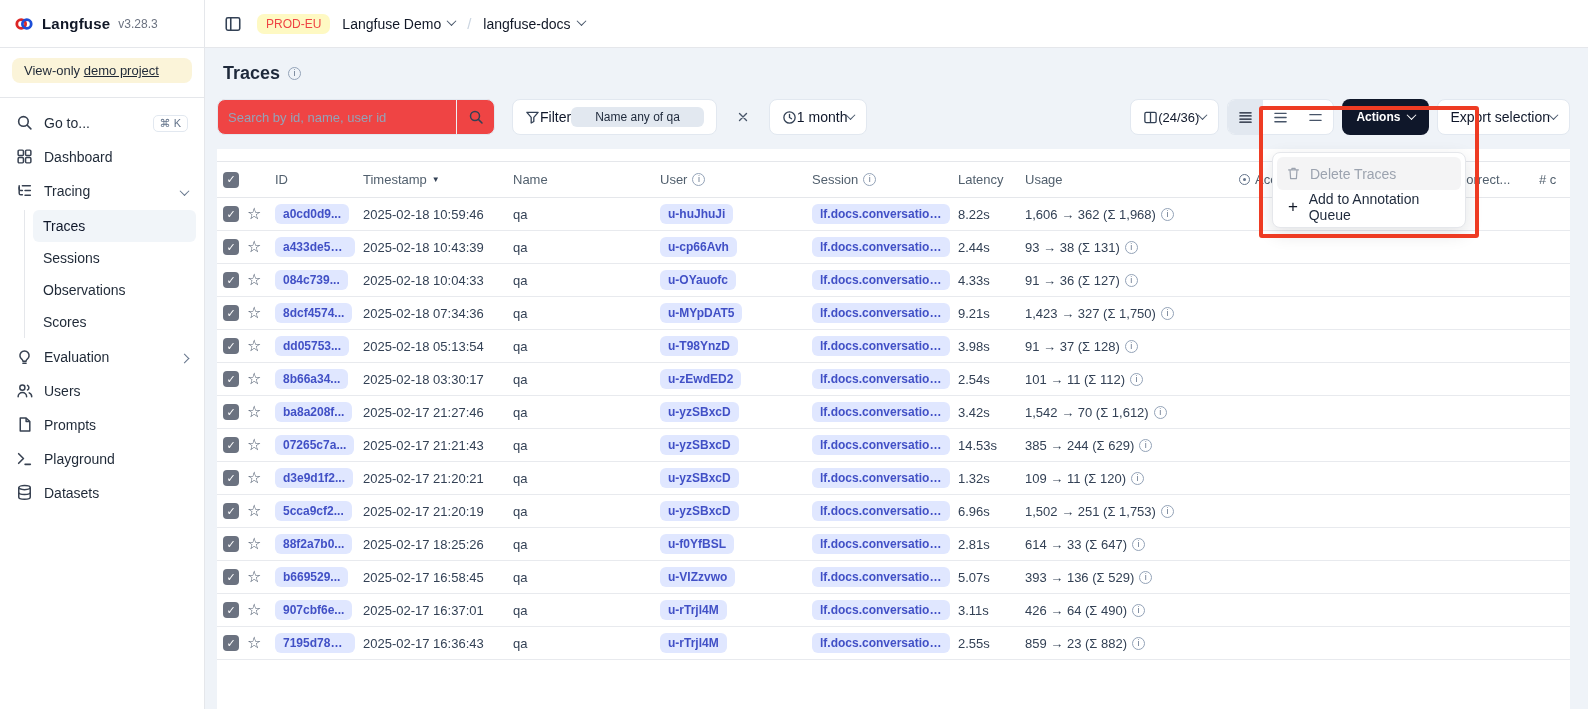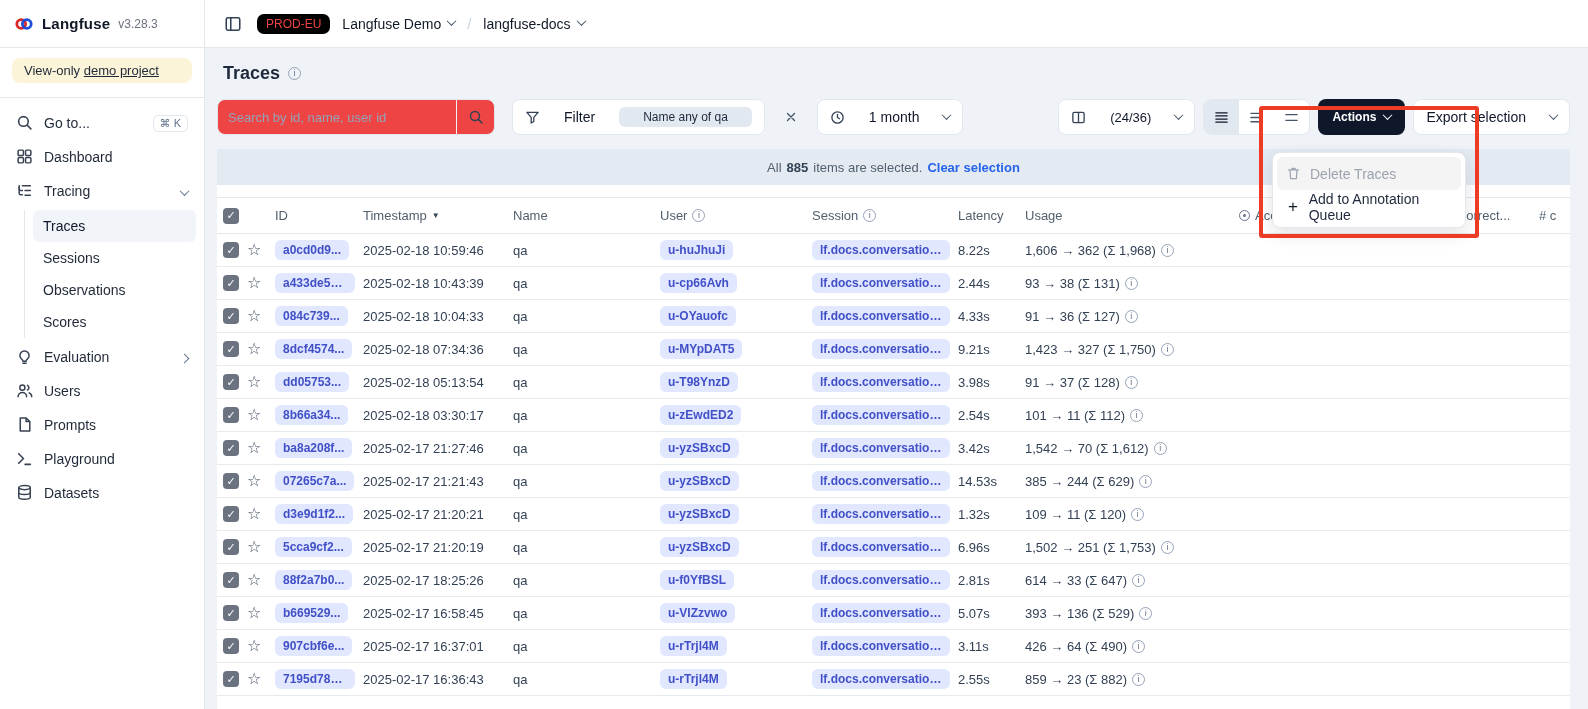--- a/index.html
+++ b/index.html
@@ -23,35 +23,35 @@
   .chev { display:inline-block; width:7px; height:7px; border-right:1.6px solid currentColor; border-bottom:1.6px solid currentColor; transform:rotate(45deg) translate(-1px,-1px); }
   .chev.right { transform:rotate(-45deg); }
   .subnav { margin:2px 0 2px 16px; border-left:1px solid #e5e7eb; padding-left:8px; }
   .subnav .nav-item { height:32px; padding-left:10px; color:#1f2937; }
   .subnav .nav-item.active { background:#f1f5f9; font-weight:500; color:#0f172a; }
 
   
   .main { flex:1; display:flex; flex-direction:column; background:#eff3f8; min-width:0; }
   .topbar { height:48px; background:#fff; border-bottom:1px solid #e5e7eb; display:flex; align-items:center; gap:12px; padding:0 16px; }
   .icon-btn { display:inline-flex; align-items:center; justify-content:center; width:24px; height:24px; color:#334155; cursor:pointer; }
-  .env-badge { background:#000000; color:#ef4444; font-size:12px; font-weight:500; padding:3px 9px; border-radius:7px; }
+  .env-badge { background:#fef9c3; color:#ef4444; font-size:12px; font-weight:500; padding:3px 9px; border-radius:7px; }
   .crumb { display:flex; align-items:center; gap:7px; font-size:14px; color:#111827; cursor:pointer; }
   .crumb .chev { color:#475569; margin-top:-2px; }
   .crumb-sep { color:#cbd5e1; font-size:15px; }
 
   .title-row { display:flex; align-items:center; gap:8px; padding:15px 16px 13px 18px; }
   .title-row h1 { font-size:18px; font-weight:700; color:#1e293b; }
   .ci { display:inline-flex; align-items:center; justify-content:center; width:13px; height:13px; border:1.2px solid #94a3b8; border-radius:50%; font-size:9px; color:#64748b; font-style:normal; line-height:1; }
 
   .toolbar { display:flex; align-items:center; padding:2px 18px 0 12px; }
   .search-box { width:278px; height:36px; background:#ef4444; border:1px solid #e2e8f0; border-radius:8px; display:flex; align-items:center; overflow:hidden; margin-right:17px; }
   .search-box input { flex:1; border:none; outline:none; font-size:13px; color:#0f172a; padding:0 10px; font-family:inherit; background:transparent; }
   .search-box input::placeholder { color:#94a3b8; }
   .search-ic { width:38px; height:100%; display:flex; align-items:center; justify-content:center; border-left:1px solid #eef1f5; color:#334155; cursor:pointer; }
-  .btn { display:inline-flex; align-items:center; gap:24px; height:36px; padding:0 12px; background:#fff; border:1px solid #e2e8f0; border-radius:8px; font-size:14px; color:#0f172a; cursor:pointer; white-space:nowrap; }
+  .btn { display:inline-flex; align-items:center; gap:0; height:36px; padding:0 12px; background:#fff; border:1px solid #e2e8f0; border-radius:8px; font-size:14px; color:#0f172a; cursor:pointer; white-space:nowrap; }
   .btn .bico { display:inline-flex; color:#334155; }
   .pill { background:#e2e8f0; border-radius:6px; padding:3px 24px; font-size:12px; color:#1e293b; }
   .x-btn { width:28px; height:28px; display:flex; align-items:center; justify-content:center; color:#475569; margin:0 12px; cursor:pointer; }
   .right-tools { margin-left:auto; display:flex; align-items:center; gap:8px; }
   .seg-group { display:flex; height:36px; border:1px solid #e2e8f0; border-radius:8px; background:#fff; overflow:hidden; }
   .seg { width:35px; display:flex; align-items:center; justify-content:center; color:#475569; cursor:pointer; }
   .seg.active { background:#e2e8f0; color:#0f172a; }
   .btn-dark { display:inline-flex; align-items:center; gap:8px; height:36px; padding:0 14px; background:#0f172a; color:#fff; border:none; border-radius:8px; font-size:12px; font-weight:600; cursor:pointer; }
   .btn-dark .chev { color:#fff; margin-top:-2px; }
   .btn .chev { color:#475569; margin-top:-2px; }
@@ -298,26 +298,20 @@
           <span class="chev"></span>
         </button>
         <button class="btn">
           <span>Export selection</span>
           <span class="chev"></span>
         </button>
       </div>
     </div>
 
     <div class="table-card grid">
-      <div class="sel-banner">
-        <span>All</span>
-        <b>885</b>
-        <span>items are selected.</span>
-        <a>Clear selection</a>
-      </div>
       <div class="banner-gap"></div>
       <div class="thead-row" id="thead">
         <div class="th">
             <span class="checkbox">✓</span>
           </div>
         <div class="th"></div>
       <div class="th">
             <span>ID</span>
           </div>
           <div class="th">

